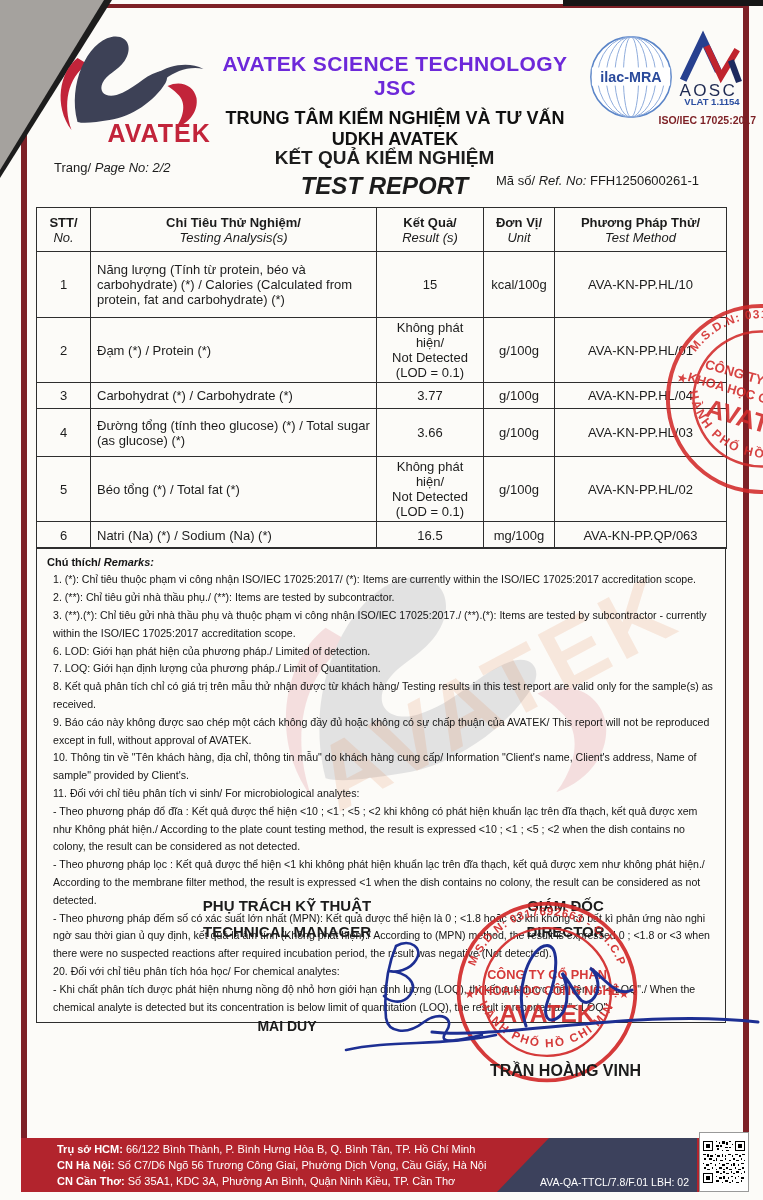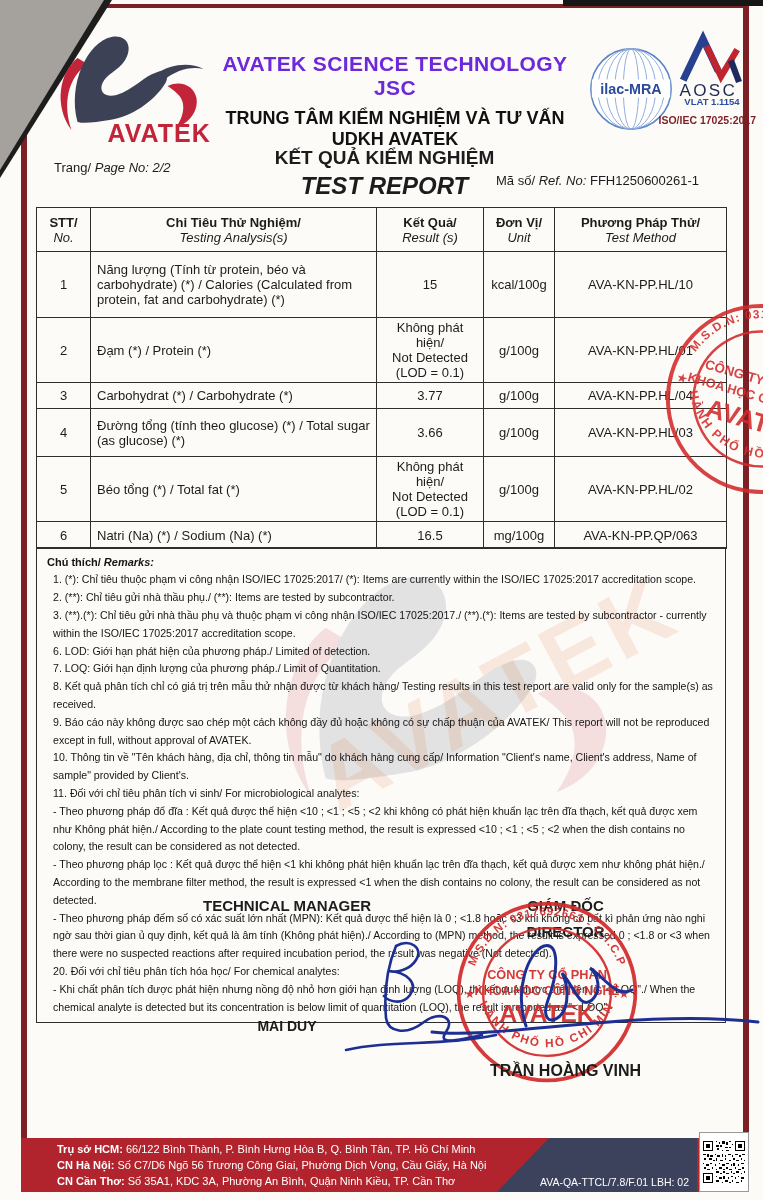--- a/index.html
+++ b/index.html
@@ -16,21 +16,21 @@
     clip-path:polygon(0 0,112px 0,0 178px);}
   .scan-gray{position:absolute;left:0;top:0;width:104px;height:170px;background:#a5a29e;
     clip-path:polygon(0 0,104px 0,0 170px);}
   .scan-topedge{position:absolute;top:0;right:0;height:6px;width:200px;background:#161616;}
 
   
   .logo{position:absolute;left:40px;top:22px;width:185px;height:125px;}
   .company{position:absolute;left:200px;top:52px;width:390px;text-align:center;}
   .company-name{font-size:21px;font-weight:bold;color:#6d28d9;letter-spacing:.4px;}
   .company-sub{font-size:18px;font-weight:bold;color:#111;margin-top:8px;}
-  .ilac{position:absolute;left:588px;top:46px;width:86px;height:86px;}
+  .ilac{position:absolute;left:588px;top:34px;width:86px;height:86px;}
   .aosc{position:absolute;left:676px;top:28px;width:72px;height:72px;}
   .vlat{position:absolute;left:668px;top:96px;width:88px;text-align:center;
     font-size:9.5px;font-weight:bold;color:#2b4ea0;}
   .iso{position:absolute;left:650px;top:114px;width:106px;text-align:right;
     font-size:10.5px;font-weight:bold;color:#7c1f24;}
 
   
   .page-no{position:absolute;left:54px;top:160px;font-size:13px;}
   .title{position:absolute;left:237px;top:147px;width:295px;text-align:center;}
   .title-vn{font-size:19px;font-weight:bold;}
@@ -266,20 +266,21 @@
       </text>
       <text x="12" y="106" font-size="13" fill="#d22a2a">★</text>
       <text x="176" y="106" font-size="13" fill="#d22a2a">★</text>
       <text x="100" y="86" text-anchor="middle" font-size="13.5" font-weight="bold" fill="#d22a2a">CÔNG TY CỔ PHẦN</text>
       <text x="100" y="103" text-anchor="middle" font-size="13" font-weight="bold" fill="#d22a2a">KHOA HỌC CÔNG NGHỆ</text>
       <text x="100" y="132" text-anchor="middle" font-size="26" font-weight="bold" fill="#d22a2a">AVATEK</text>
     </svg>
   </div>
 
   <div class="sgn-title-l">
+    <div>PHỤ TRÁCH KỸ THUẬT</div>
     <div>TECHNICAL MANAGER</div>
   </div>
   <div class="sgn-title-r">
     <div>GIÁM ĐỐC</div>
     <div>DIRECTOR</div>
   </div>
 
   <div class="stamp-main">
     <svg viewBox="0 0 200 200" width="188" height="188">
       <circle cx="100" cy="100" r="94" fill="none" stroke="#d22a2a" stroke-width="4"></circle>

